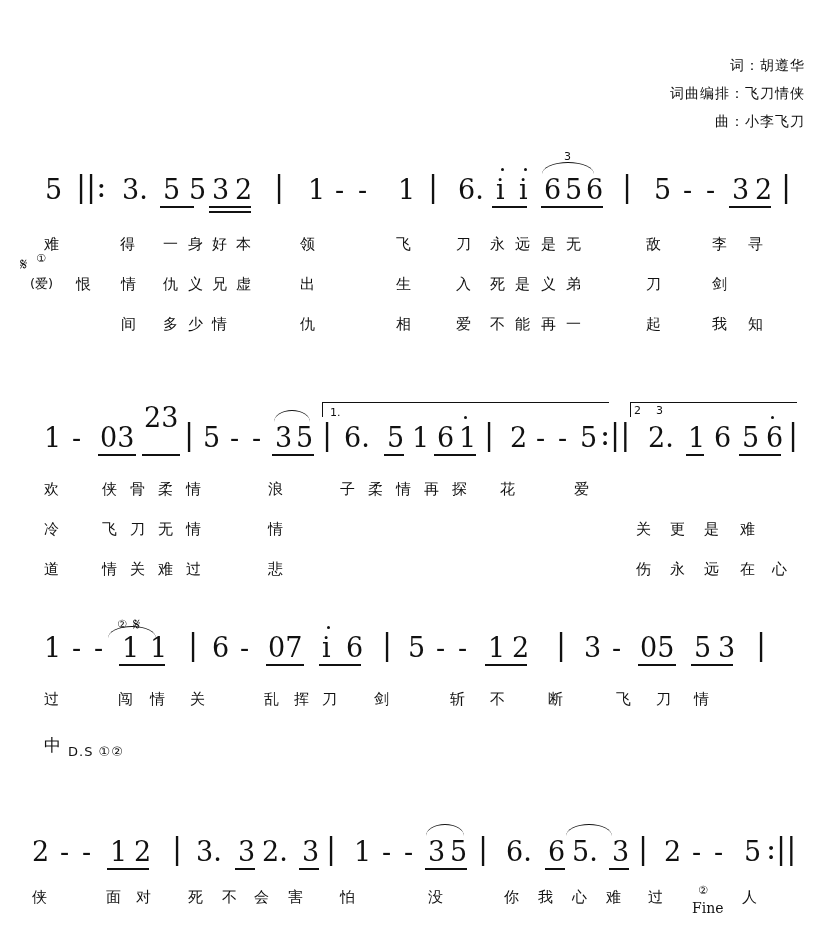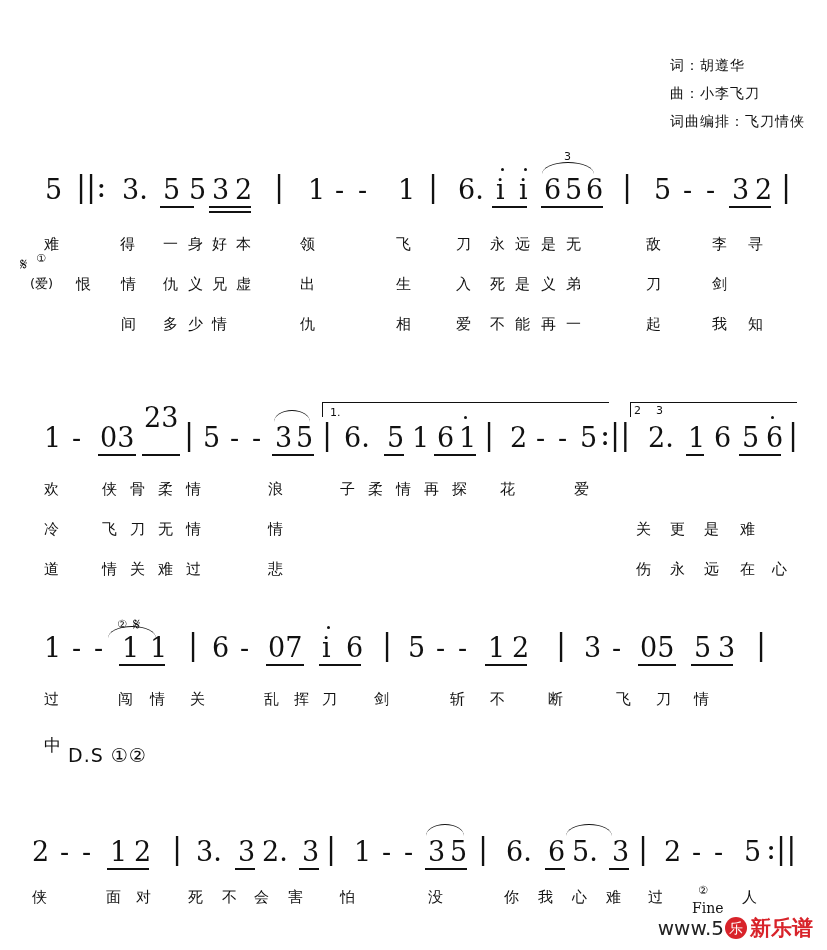--- a/index.html
+++ b/index.html
@@ -38,21 +38,21 @@
     width: 827px;
     text-align: center;
     font-size: 19px;
     font-family: "DejaVu Sans", sans-serif;
     letter-spacing: 1px;
   }
   .credits {
     position: absolute;
     top: 52px;
     right: 22px;
-    text-align: left;
+    text-align: right;
     font-size: 14px;
     font-family: Liberation Mono, monospace;
     line-height: 28px;
     letter-spacing: 1px;
   }
   .credits div { white-space: nowrap; }
 
   
   .abs { position: absolute; }
   .note {
@@ -121,21 +121,21 @@
     font-size: 17px;
   }
   .marknum {
     position: absolute;
     font-family: "DejaVu Sans", sans-serif;
     font-size: 11px;
   }
   .ds {
     position: absolute;
     font-family: "DejaVu Sans", sans-serif;
-    font-size: 19px;
+    font-size: 13px;
     letter-spacing: 1px;
   }
   .fine {
     position: absolute;
     font-family: "DejaVu Serif", serif;
     font-size: 14px;
   }
   
   .watermark {
     position: absolute;
@@ -162,22 +162,22 @@
   }
   .wm-red { color: #d8232a; font-weight: bold; }
 </style>
 </head>
 <body>
 
 <div class="sheet">
 
   <div class="credits">
     <div>词：胡遵华</div>
+    <div>词曲编排：飞刀情侠</div>
     <div>曲：小李飞刀</div>
-    <div>词曲编排：飞刀情侠</div>
   </div>
 
   <div class="abs note" style="left:45px;  top:176px;">5</div>
   <div class="abs bar" style="left:76px;  top:172px;">||:</div>
   <div class="abs note" style="left:122px; top:176px;">3.</div>
   <div class="abs note" style="left:163px; top:176px;">5</div>
   <div class="abs note" style="left:189px; top:176px;">5</div>
   <div class="abs note" style="left:212px; top:176px;">3</div>
   <div class="abs note" style="left:235px; top:176px;">2</div>
   <div class="beam" style="left:160px; top:206px; width:34px;"></div>
@@ -450,19 +450,14 @@
   <div class="abs lyr" style="left:504px; top:890px;">你</div>
   <div class="abs lyr" style="left:538px; top:890px;">我</div>
   <div class="abs lyr" style="left:572px; top:890px;">心</div>
   <div class="abs lyr" style="left:606px; top:890px;">难</div>
   <div class="abs lyr" style="left:648px; top:890px;">过</div>
   <div class="abs lyr" style="left:742px; top:890px;">人</div>
 
   <div class="marknum" style="left:698px; top:884px;">②</div>
   <div class="fine" style="left:692px; top:900px;">Fine</div>
 
-  <div class="watermark">
-    <span class="wm-url">www.5</span>
-    <span class="wm-badge">乐</span>
-    <span class="wm-red">新乐谱</span>
-  </div>
 
 </div>
 
 </body></html>

